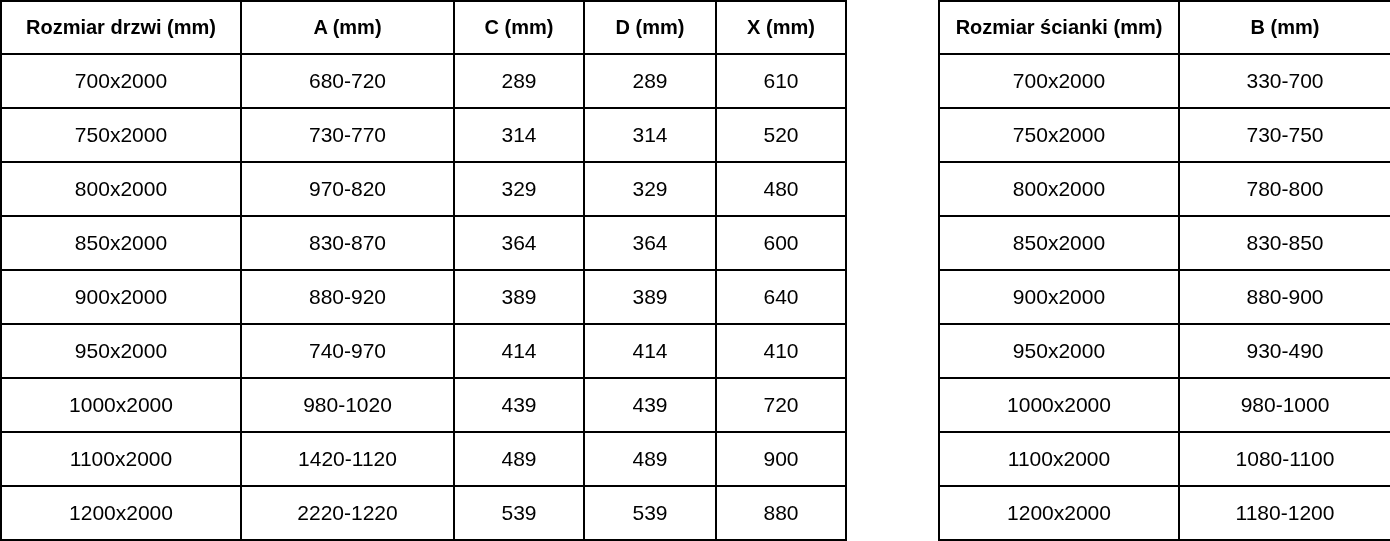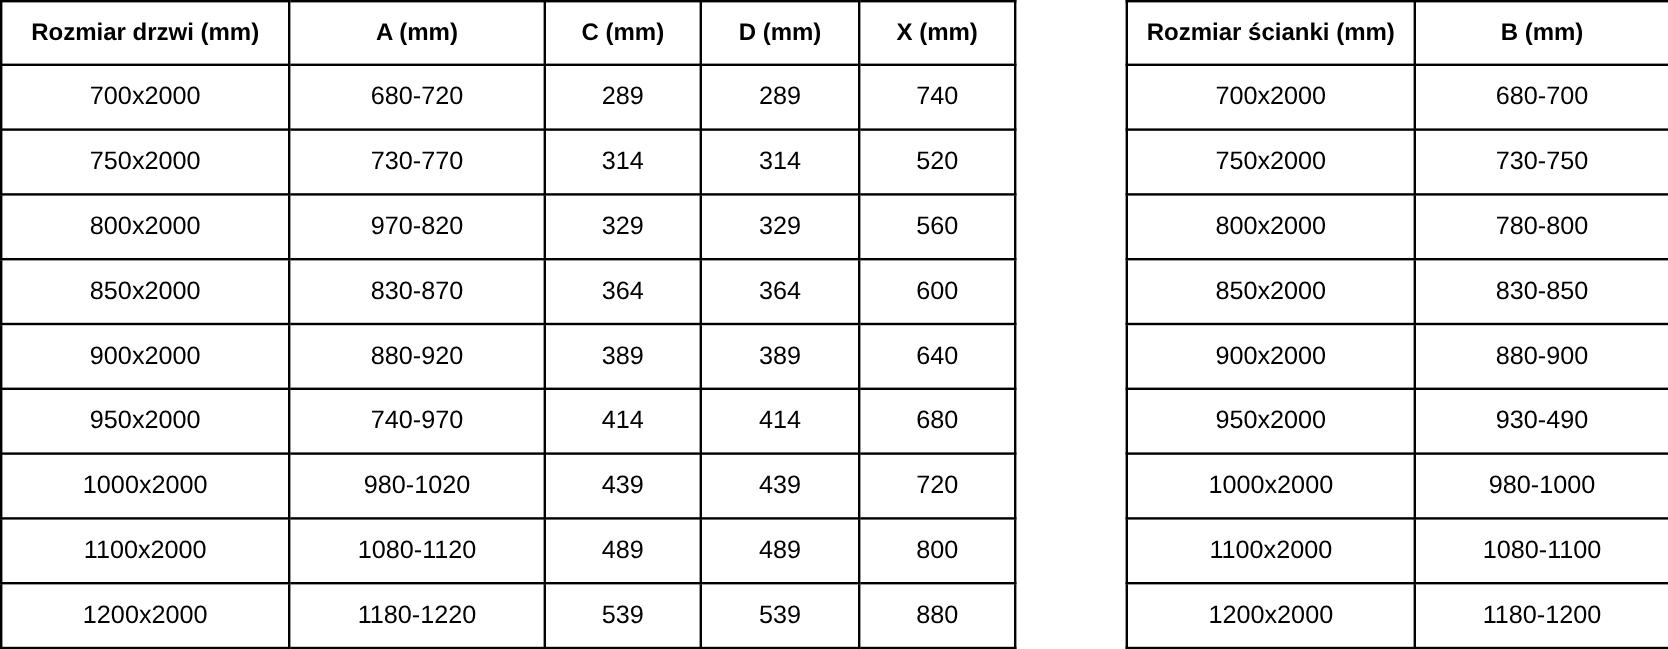--- a/index.html
+++ b/index.html
@@ -73,74 +73,74 @@
         <th>D (mm)</th>
         <th>X (mm)</th>
       </tr>
     </thead>
     <tbody>
         <tr>
           <td>700x2000</td>
           <td>680-720</td>
           <td>289</td>
           <td>289</td>
-          <td>740</td>
+          <td>610</td>
         </tr>
         <tr>
           <td>750x2000</td>
           <td>730-770</td>
           <td>314</td>
           <td>314</td>
           <td>520</td>
         </tr>
         <tr>
           <td>800x2000</td>
           <td>970-820</td>
           <td>329</td>
           <td>329</td>
-          <td>560</td>
+          <td>480</td>
         </tr>
         <tr>
           <td>850x2000</td>
           <td>830-870</td>
           <td>364</td>
           <td>364</td>
           <td>600</td>
         </tr>
         <tr>
           <td>900x2000</td>
           <td>880-920</td>
           <td>389</td>
           <td>389</td>
           <td>640</td>
         </tr>
         <tr>
           <td>950x2000</td>
           <td>740-970</td>
           <td>414</td>
           <td>414</td>
-          <td>680</td>
+          <td>410</td>
         </tr>
         <tr>
           <td>1000x2000</td>
           <td>980-1020</td>
           <td>439</td>
           <td>439</td>
           <td>720</td>
         </tr>
         <tr>
           <td>1100x2000</td>
-          <td>1080-1120</td>
+          <td>1420-1120</td>
           <td>489</td>
           <td>489</td>
-          <td>800</td>
+          <td>900</td>
         </tr>
         <tr>
           <td>1200x2000</td>
-          <td>1180-1220</td>
+          <td>2220-1220</td>
           <td>539</td>
           <td>539</td>
           <td>880</td>
         </tr>
       </tbody>
   </table>
 
   <table id="wall-table" class="spec">
     <colgroup>
         <col>
@@ -148,21 +148,21 @@
       </colgroup>
     <thead>
       <tr>
         <th>Rozmiar ścianki (mm)</th>
         <th>B (mm)</th>
       </tr>
     </thead>
     <tbody>
         <tr>
           <td>700x2000</td>
-          <td>680-700</td>
+          <td>330-700</td>
         </tr>
         <tr>
           <td>750x2000</td>
           <td>730-750</td>
         </tr>
         <tr>
           <td>800x2000</td>
           <td>780-800</td>
         </tr>
         <tr>

